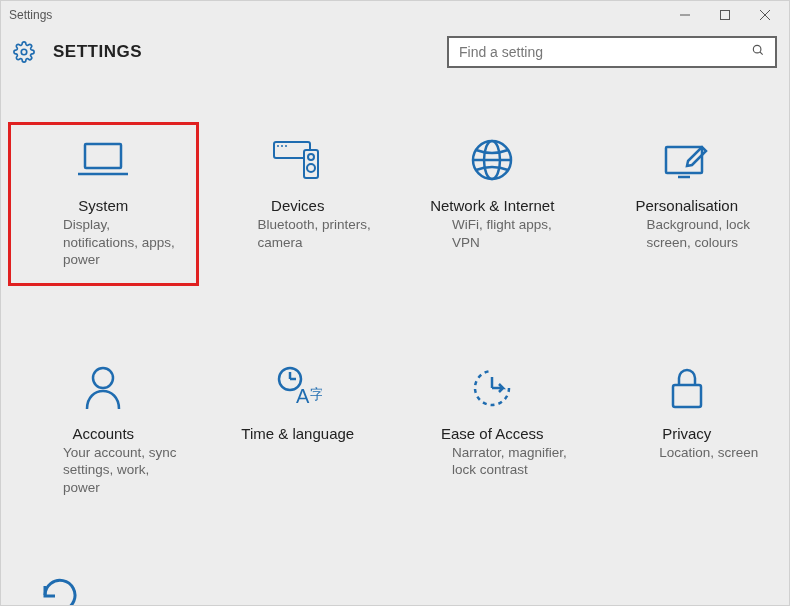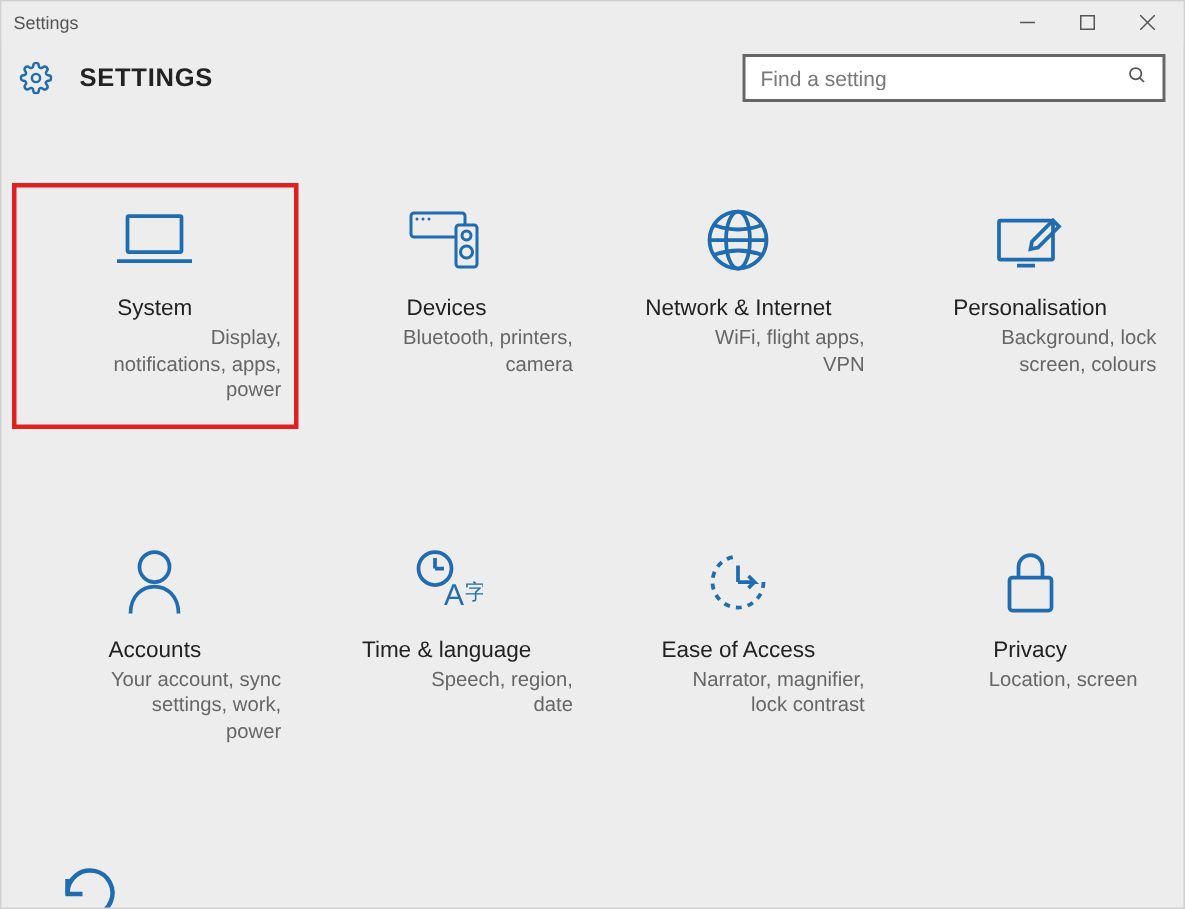--- a/index.html
+++ b/index.html
@@ -45,21 +45,21 @@
       margin-right: 18px;
     }
     .settings-title {
       font-size: 17px;
       font-weight: 600;
       letter-spacing: 0.5px;
       color: #222;
     }
     .search-wrap { margin-left:auto; }
     .search {
-      width: 282px;
+      width: 330px;
       height: 32px;
       border: 2px solid #666;
       background: #fff;
       display: flex;
       align-items: center;
       padding: 0 10px;
     }
     .search input {
       flex:1;
       border:none; outline:none;
@@ -73,21 +73,21 @@
       padding: 50px 10px 0 10px;
       display: grid;
       grid-template-columns: repeat(4, 1fr);
       column-gap: 10px;
       row-gap: 70px;
     }
     .tile {
       display:flex;
       flex-direction:column;
       align-items:center;
-      text-align:right;
+      text-align:left;
       padding: 10px 8px 14px 8px;
       cursor: default;
     }
     .tile.highlighted {
       outline: 3px solid #e02020;
       outline-offset: 0;
     }
     .tile-icon {
       height: 50px;
       display:flex;
@@ -233,21 +233,20 @@
     <div class="tile-icon">
       <svg width="48" height="46" viewBox="0 0 48 46" fill="none" stroke="currentColor" stroke-width="2.5">
         <circle cx="16" cy="14" r="11"></circle>
         <line x1="16" y1="14" x2="16" y2="7"></line>
         <line x1="16" y1="14" x2="22" y2="14"></line>
         <text x="22" y="38" font-size="20" fill="currentColor" stroke="none" font-family="sans-serif">A</text>
         <text x="36" y="34" font-size="14" fill="currentColor" stroke="none" font-family="sans-serif">字</text>
       </svg>
     </div>
     <div class="tile-title">Time &amp; language</div>
-    <div class="tile-desc">Speech, region, date</div>
   </div>
 
   <div class="tile">
     <div class="tile-icon">
       <svg width="46" height="46" viewBox="0 0 46 46" fill="none" stroke="currentColor" stroke-width="2.5">
         <path d="M40 23 A17 17 0 1 1 23 6" stroke-dasharray="4 4"></path>
         <line x1="23" y1="23" x2="23" y2="12"></line>
         <path d="M23 23 L34 23 L30 19 M34 23 L30 27"></path>
       </svg>
     </div>

